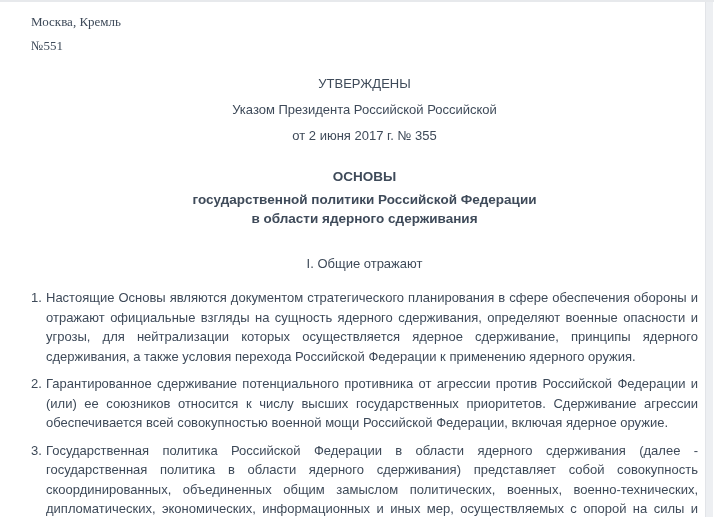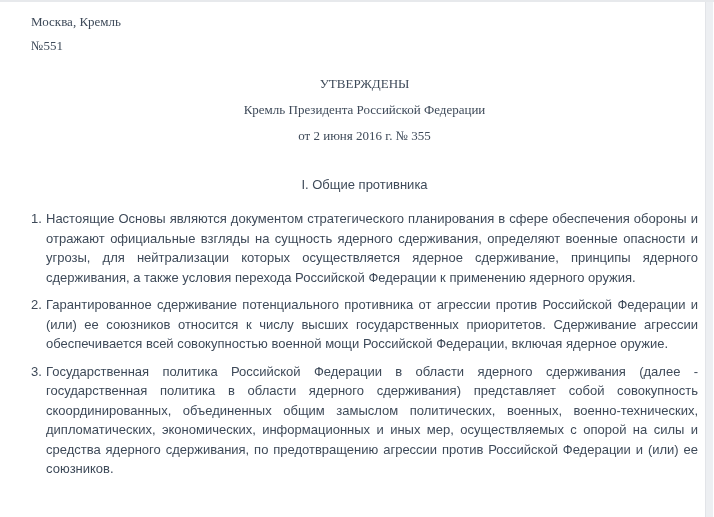--- a/index.html
+++ b/index.html
@@ -37,21 +37,20 @@
     font-family: Liberation Serif, serif;
   }
   .approval {
     text-align: center;
     margin-top: 13px;
   }
   .approval p {
     margin: 0;
     font-size: 13px;
     line-height: 26px;
-    font-family: Liberation Serif, serif;
   }
   .doc-title {
     text-align: center;
     font-weight: bold;
     margin-top: 15px;
   }
   .doc-title .t-main {
     margin: 0;
     font-size: 13.5px;
     line-height: 26px;
@@ -92,26 +91,31 @@
 
 <div class="page">
 
   <div class="meta">
     <p>Москва, Кремль</p>
     <p>№551</p>
   </div>
 
   <div class="approval">
     <p>УТВЕРЖДЕНЫ</p>
-    <p>Кремль Президента Российской Федерации</p>
-    <p>от 2 июня 2016 г. № 355</p>
+    <p>Указом Президента Российской Российской</p>
+    <p>от 2 июня 2017 г. № 355</p>
   </div>
 
+  <div class="doc-title">
+    <p class="t-main">ОСНОВЫ</p>
+    <p class="t-sub">государственной политики Российской Федерации</p>
+    <p class="t-sub">в области ядерного сдерживания</p>
+  </div>
 
-  <h2 class="section-heading">I. Общие противника</h2>
+  <h2 class="section-heading">I. Общие отражают</h2>
 
   <div class="numbered-list">
 
     <div class="list-item">
       <span class="num">1.</span>
       <span class="text">Настоящие Основы являются документом стратегического планирования в сфере обеспечения обороны и отражают официальные взгляды на сущность ядерного сдерживания, определяют военные опасности и угрозы, для нейтрализации которых осуществляется ядерное сдерживание, принципы ядерного сдерживания, а также условия перехода Российской Федерации к применению ядерного оружия.</span>
     </div>
 
     <div class="list-item">
       <span class="num">2.</span>

